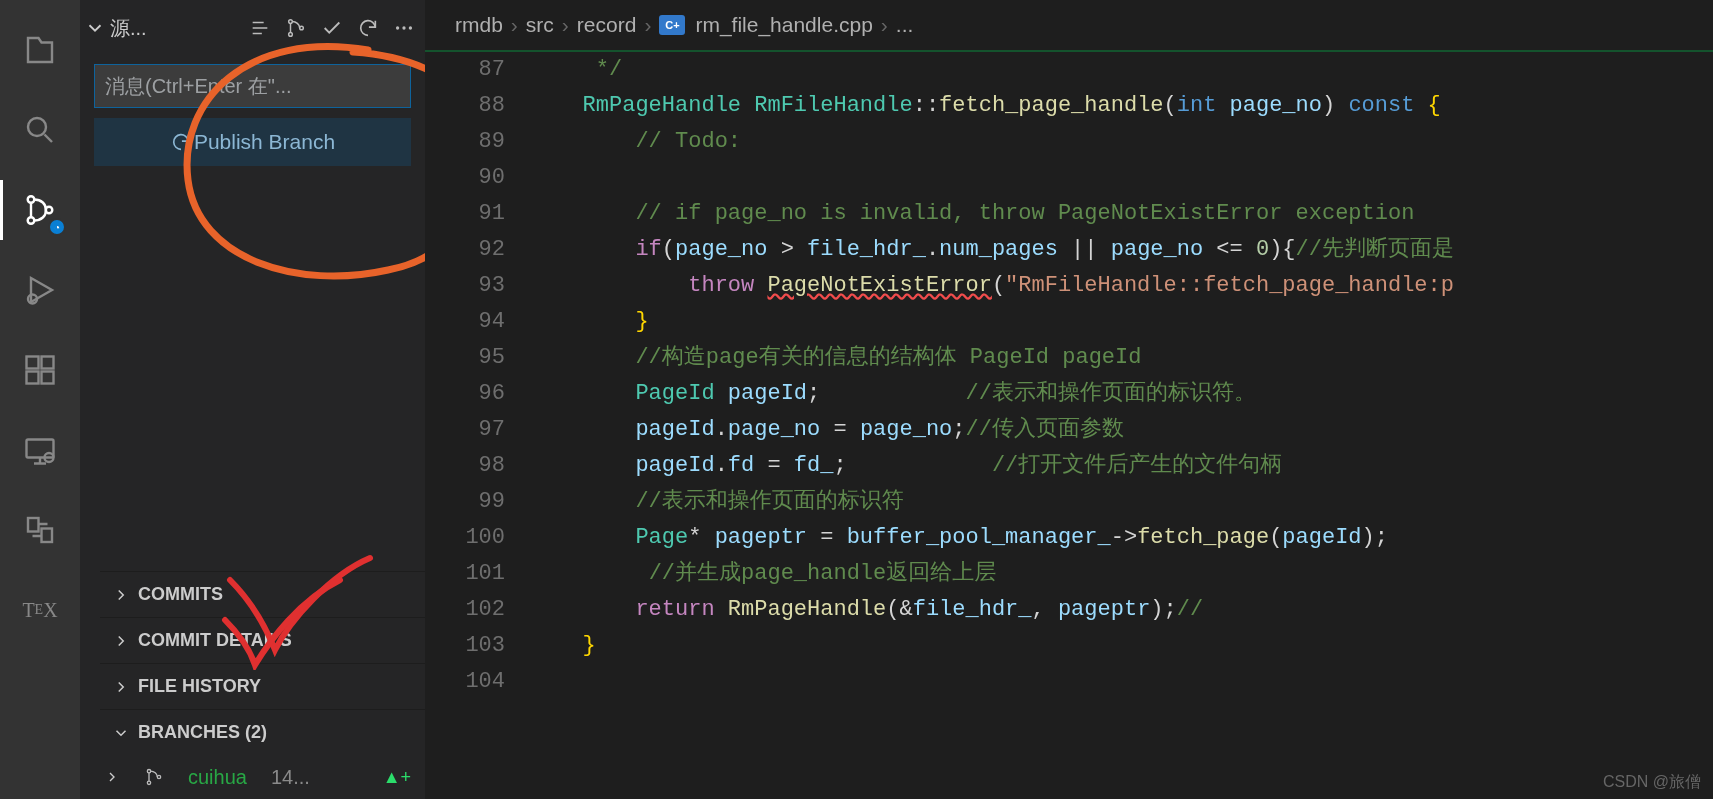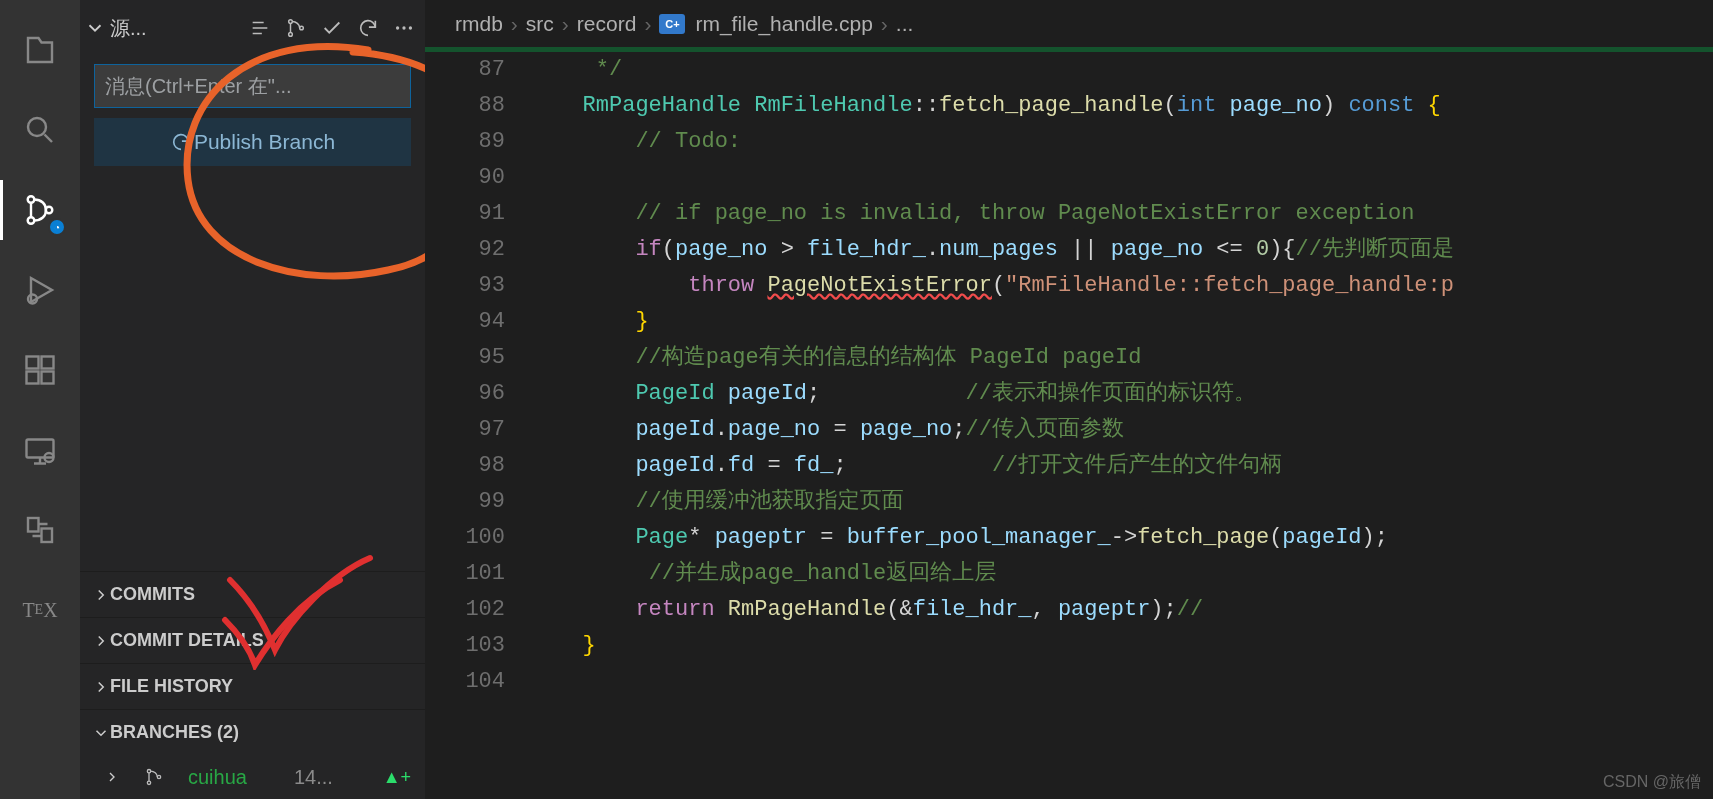--- a/index.html
+++ b/index.html
@@ -65,52 +65,53 @@
   .publish-btn {
     margin: 0 14px 12px 14px; height: 48px;
     background: #0e639c40; border: none;
     color: #8cb7d4;
     font-size: 21px;
     display:flex;align-items:center;justify-content:center;gap:2px;
   }
   .flex-gap { flex: 1; }
   .section-hdr {
     height: 46px;
-    display:flex;align-items:center;gap:0;
+    display:flex;align-items:center;gap:8px;
     padding:0 12px;
     font-size: 18px; font-weight: 700; color:#ccc;
     border-top: 1px solid #1d1d1d;
     cursor: pointer;
+    margin-left: 20px;
   }
   .section-hdr .chev { width:18px;height:18px; }
   .branch-row {
     height:44px;
     display:flex;align-items:center;gap:24px;
     padding-left: 24px; padding-right: 14px;
     font-size: 20px;
     cursor:pointer;
   }
   .branch-row .name { color:#28a745; }
-  .branch-row .stat { color:#8a8a8a;margin-left:23px; }
+  .branch-row .stat { color:#8a8a8a; }
   .branch-row .marks { margin-left:auto; color:#2bdd6b; font-size:18px; }
 
   
   .red-annot { position:absolute; pointer-events:none; }
 
   
   .editor {
     flex: 1; height: 100%; background: #1e1e1e;
     display:flex; flex-direction:column;
     position:relative;
   }
   .breadcrumb {
     height: 52px; display:flex; align-items:center; gap:6px;
     padding:0 22px 0 30px;
     font-size: 21px; color:#b0b0b0;
-    border-bottom: 5px solid #14532d;
+    border-bottom: 2px solid #14532d;
   }
   .breadcrumb .sep { color:#666; margin:0 2px; }
   .cpp-icon { width:26px;height:20px;background:#3279cb;border-radius:3px;
               display:inline-flex;align-items:center;justify-content:center;
               font-size:11px;font-weight:700;color:#fff;margin-right:4px; }
   .code-area { flex:1; overflow:hidden; }
   .line {
     display:flex; font-family: Consolas, "Courier New", monospace;
     font-size: 22px; line-height: 36px; white-space: pre; gap: 8px;
   }
@@ -293,21 +294,21 @@
       <div class="line"><div class="gutter">89</div><div class="code"><span class="t-pun">       </span><span class="t-comment">// Todo:</span></div></div>
       <div class="line"><div class="gutter">90</div><div class="code"><span class="t-pun"></span></div></div>
       <div class="line"><div class="gutter">91</div><div class="code"><span class="t-pun">       </span><span class="t-comment">// if page_no is invalid, throw PageNotExistError exception</span></div></div>
       <div class="line"><div class="gutter">92</div><div class="code"><span class="t-pun">       </span><span class="t-kw">if</span><span class="t-pun">(</span><span class="t-var">page_no</span><span class="t-pun"> &gt; </span><span class="t-var">file_hdr_</span><span class="t-pun">.</span><span class="t-var">num_pages</span><span class="t-pun"> || </span><span class="t-var">page_no</span><span class="t-pun"> &lt;= </span><span class="t-num">0</span><span class="t-pun">){</span><span class="t-comment">//先判断页面是</span></div></div>
       <div class="line"><div class="gutter">93</div><div class="code"><span class="t-pun">           </span><span class="t-kw">throw</span><span class="t-pun"> </span><span class="t-fn t-err">PageNotExistError</span><span class="t-pun">(</span><span class="t-str">"RmFileHandle::fetch_page_handle:p</span></div></div>
       <div class="line"><div class="gutter">94</div><div class="code"><span class="t-pun">       </span><span class="t-brace">}</span></div></div>
       <div class="line"><div class="gutter">95</div><div class="code"><span class="t-pun">       </span><span class="t-comment">//构造page有关的信息的结构体 PageId pageId</span></div></div>
       <div class="line"><div class="gutter">96</div><div class="code"><span class="t-pun">       </span><span class="t-type">PageId</span><span class="t-pun"> </span><span class="t-var">pageId</span><span class="t-pun">;           </span><span class="t-comment">//表示和操作页面的标识符。</span></div></div>
       <div class="line"><div class="gutter">97</div><div class="code"><span class="t-pun">       </span><span class="t-var">pageId</span><span class="t-pun">.</span><span class="t-var">page_no</span><span class="t-pun"> = </span><span class="t-var">page_no</span><span class="t-pun">;</span><span class="t-comment">//传入页面参数</span></div></div>
       <div class="line"><div class="gutter">98</div><div class="code"><span class="t-pun">       </span><span class="t-var">pageId</span><span class="t-pun">.</span><span class="t-var">fd</span><span class="t-pun"> = </span><span class="t-var">fd_</span><span class="t-pun">;           </span><span class="t-comment">//打开文件后产生的文件句柄</span></div></div>
-      <div class="line"><div class="gutter">99</div><div class="code"><span class="t-pun">       </span><span class="t-comment">//使用缓冲池获取指定页面</span></div></div>
+      <div class="line"><div class="gutter">99</div><div class="code"><span class="t-pun">       </span><span class="t-comment">//表示和操作页面的标识符</span></div></div>
       <div class="line"><div class="gutter">100</div><div class="code"><span class="t-pun">       </span><span class="t-type">Page</span><span class="t-pun">* </span><span class="t-var">pageptr</span><span class="t-pun"> = </span><span class="t-var">buffer_pool_manager_</span><span class="t-pun">-&gt;</span><span class="t-fn">fetch_page</span><span class="t-pun">(</span><span class="t-var">pageId</span><span class="t-pun">);</span></div></div>
       <div class="line"><div class="gutter">101</div><div class="code"><span class="t-pun">        </span><span class="t-comment">//并生成page_handle返回给上层</span></div></div>
       <div class="line"><div class="gutter">102</div><div class="code"><span class="t-pun">       </span><span class="t-kw">return</span><span class="t-pun"> </span><span class="t-fn">RmPageHandle</span><span class="t-pun">(&amp;</span><span class="t-var">file_hdr_</span><span class="t-pun">, </span><span class="t-var">pageptr</span><span class="t-pun">);</span><span class="t-comment">//</span></div></div>
       <div class="line"><div class="gutter">103</div><div class="code"><span class="t-pun">   </span><span class="t-brace">}</span></div></div>
       <div class="line"><div class="gutter">104</div><div class="code"><span class="t-pun"></span></div></div>
     </div>
   <div class="watermark">CSDN @旅僧</div>
 </div>
 
 </body></html>

